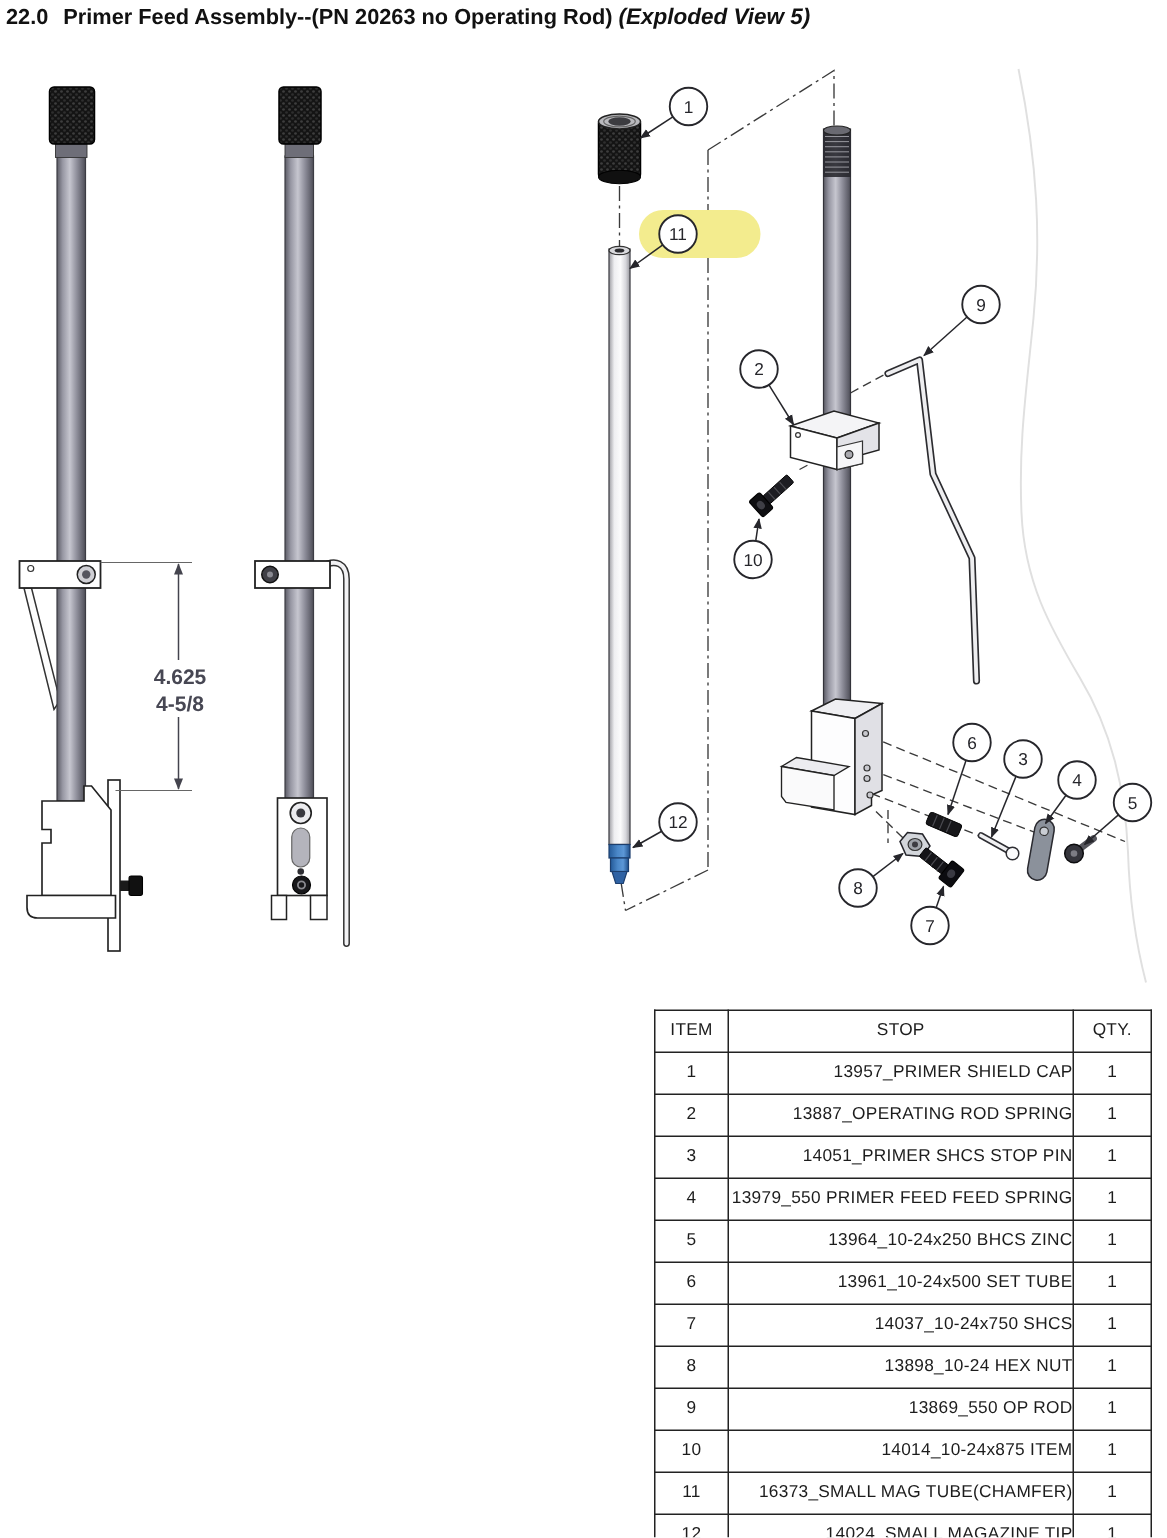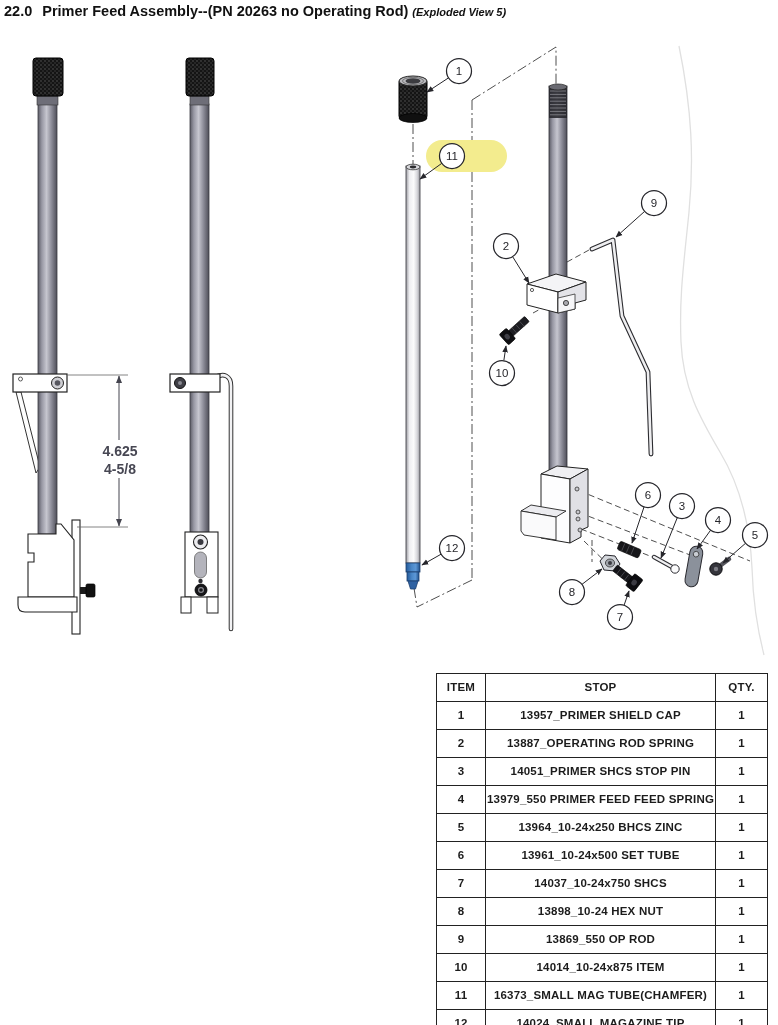--- a/index.html
+++ b/index.html
@@ -1,29 +1,29 @@
 <!DOCTYPE html>
 <html><head>
 <meta charset="utf-8">
 <style>
   html,body{margin:0;padding:0;background:#fff;}
   .page{position:relative;width:778px;height:1025px;background:#ffffff;overflow:hidden;
         font-family:"Liberation Sans",sans-serif;color:#111;}
   .title{position:absolute;left:4px;top:3px;font-size:14.5px;font-weight:bold;white-space:nowrap;}
   .title .sec{margin-right:10px;}
-  .title .view{font-style:italic;font-size:11px;margin-left:4px;}
+  .title .view{font-style:italic;font-size:15px;margin-left:4px;}
   svg.drawing{position:absolute;left:0;top:0;}
   table.parts{position:absolute;left:436px;top:673px;width:331px;border-collapse:collapse;
       font-size:11.5px;color:#1c1c1c;table-layout:fixed;}
   table.parts th,table.parts td{border:1.5px solid #222;height:27px;padding:0;line-height:1.1;
-      font-weight:bold;letter-spacing:.2px;}
+      font-weight:normal;letter-spacing:.2px;}
   table.parts col.c-item{width:49px;} table.parts col.c-part{width:230px;} table.parts col.c-qty{width:52px;}
   table.parts th{text-align:center;}
   td.item,td.qty{text-align:center;}
-  td.part{text-align:center;padding-left:6px;}
+  td.part{text-align:right;padding-left:6px;}
 </style>
 </head>
 <body>
 
 <div class="page">
 
   <div class="title">
     <span class="sec">22.0</span><span>Primer Feed Assembly--(PN 20263 no Operating Rod)</span><span class="view">(Exploded View 5)</span>
   </div>
 

